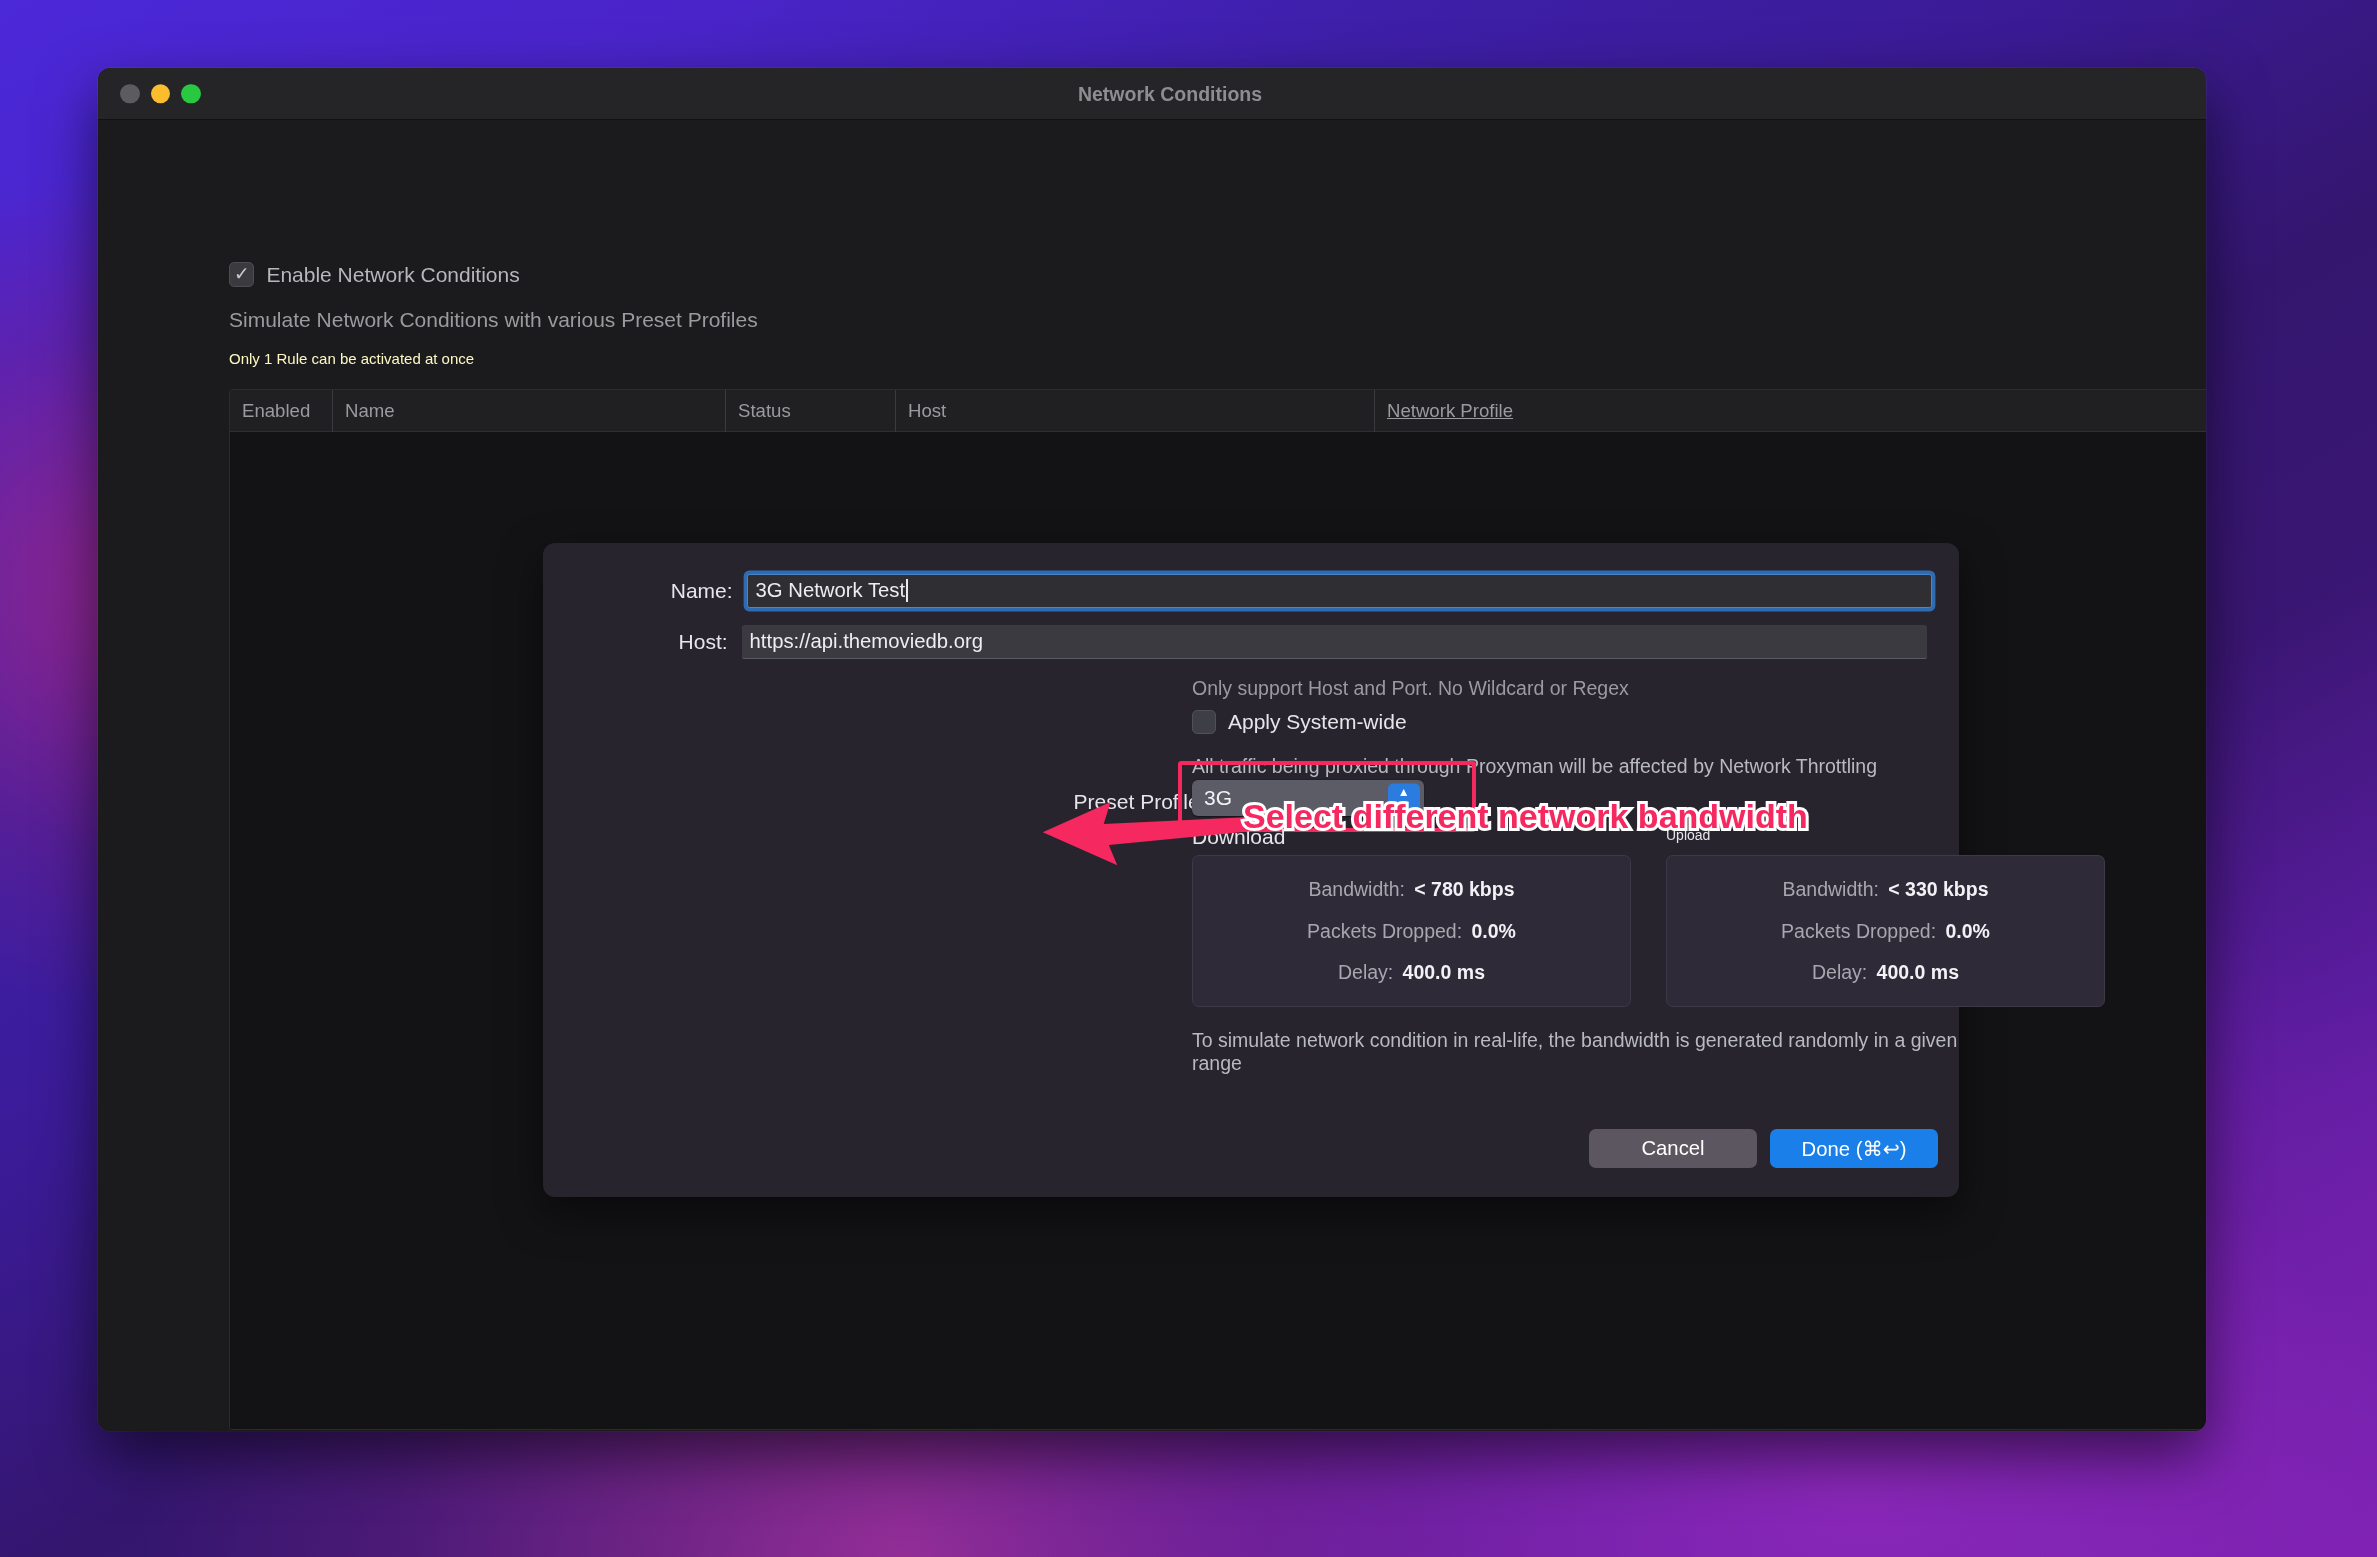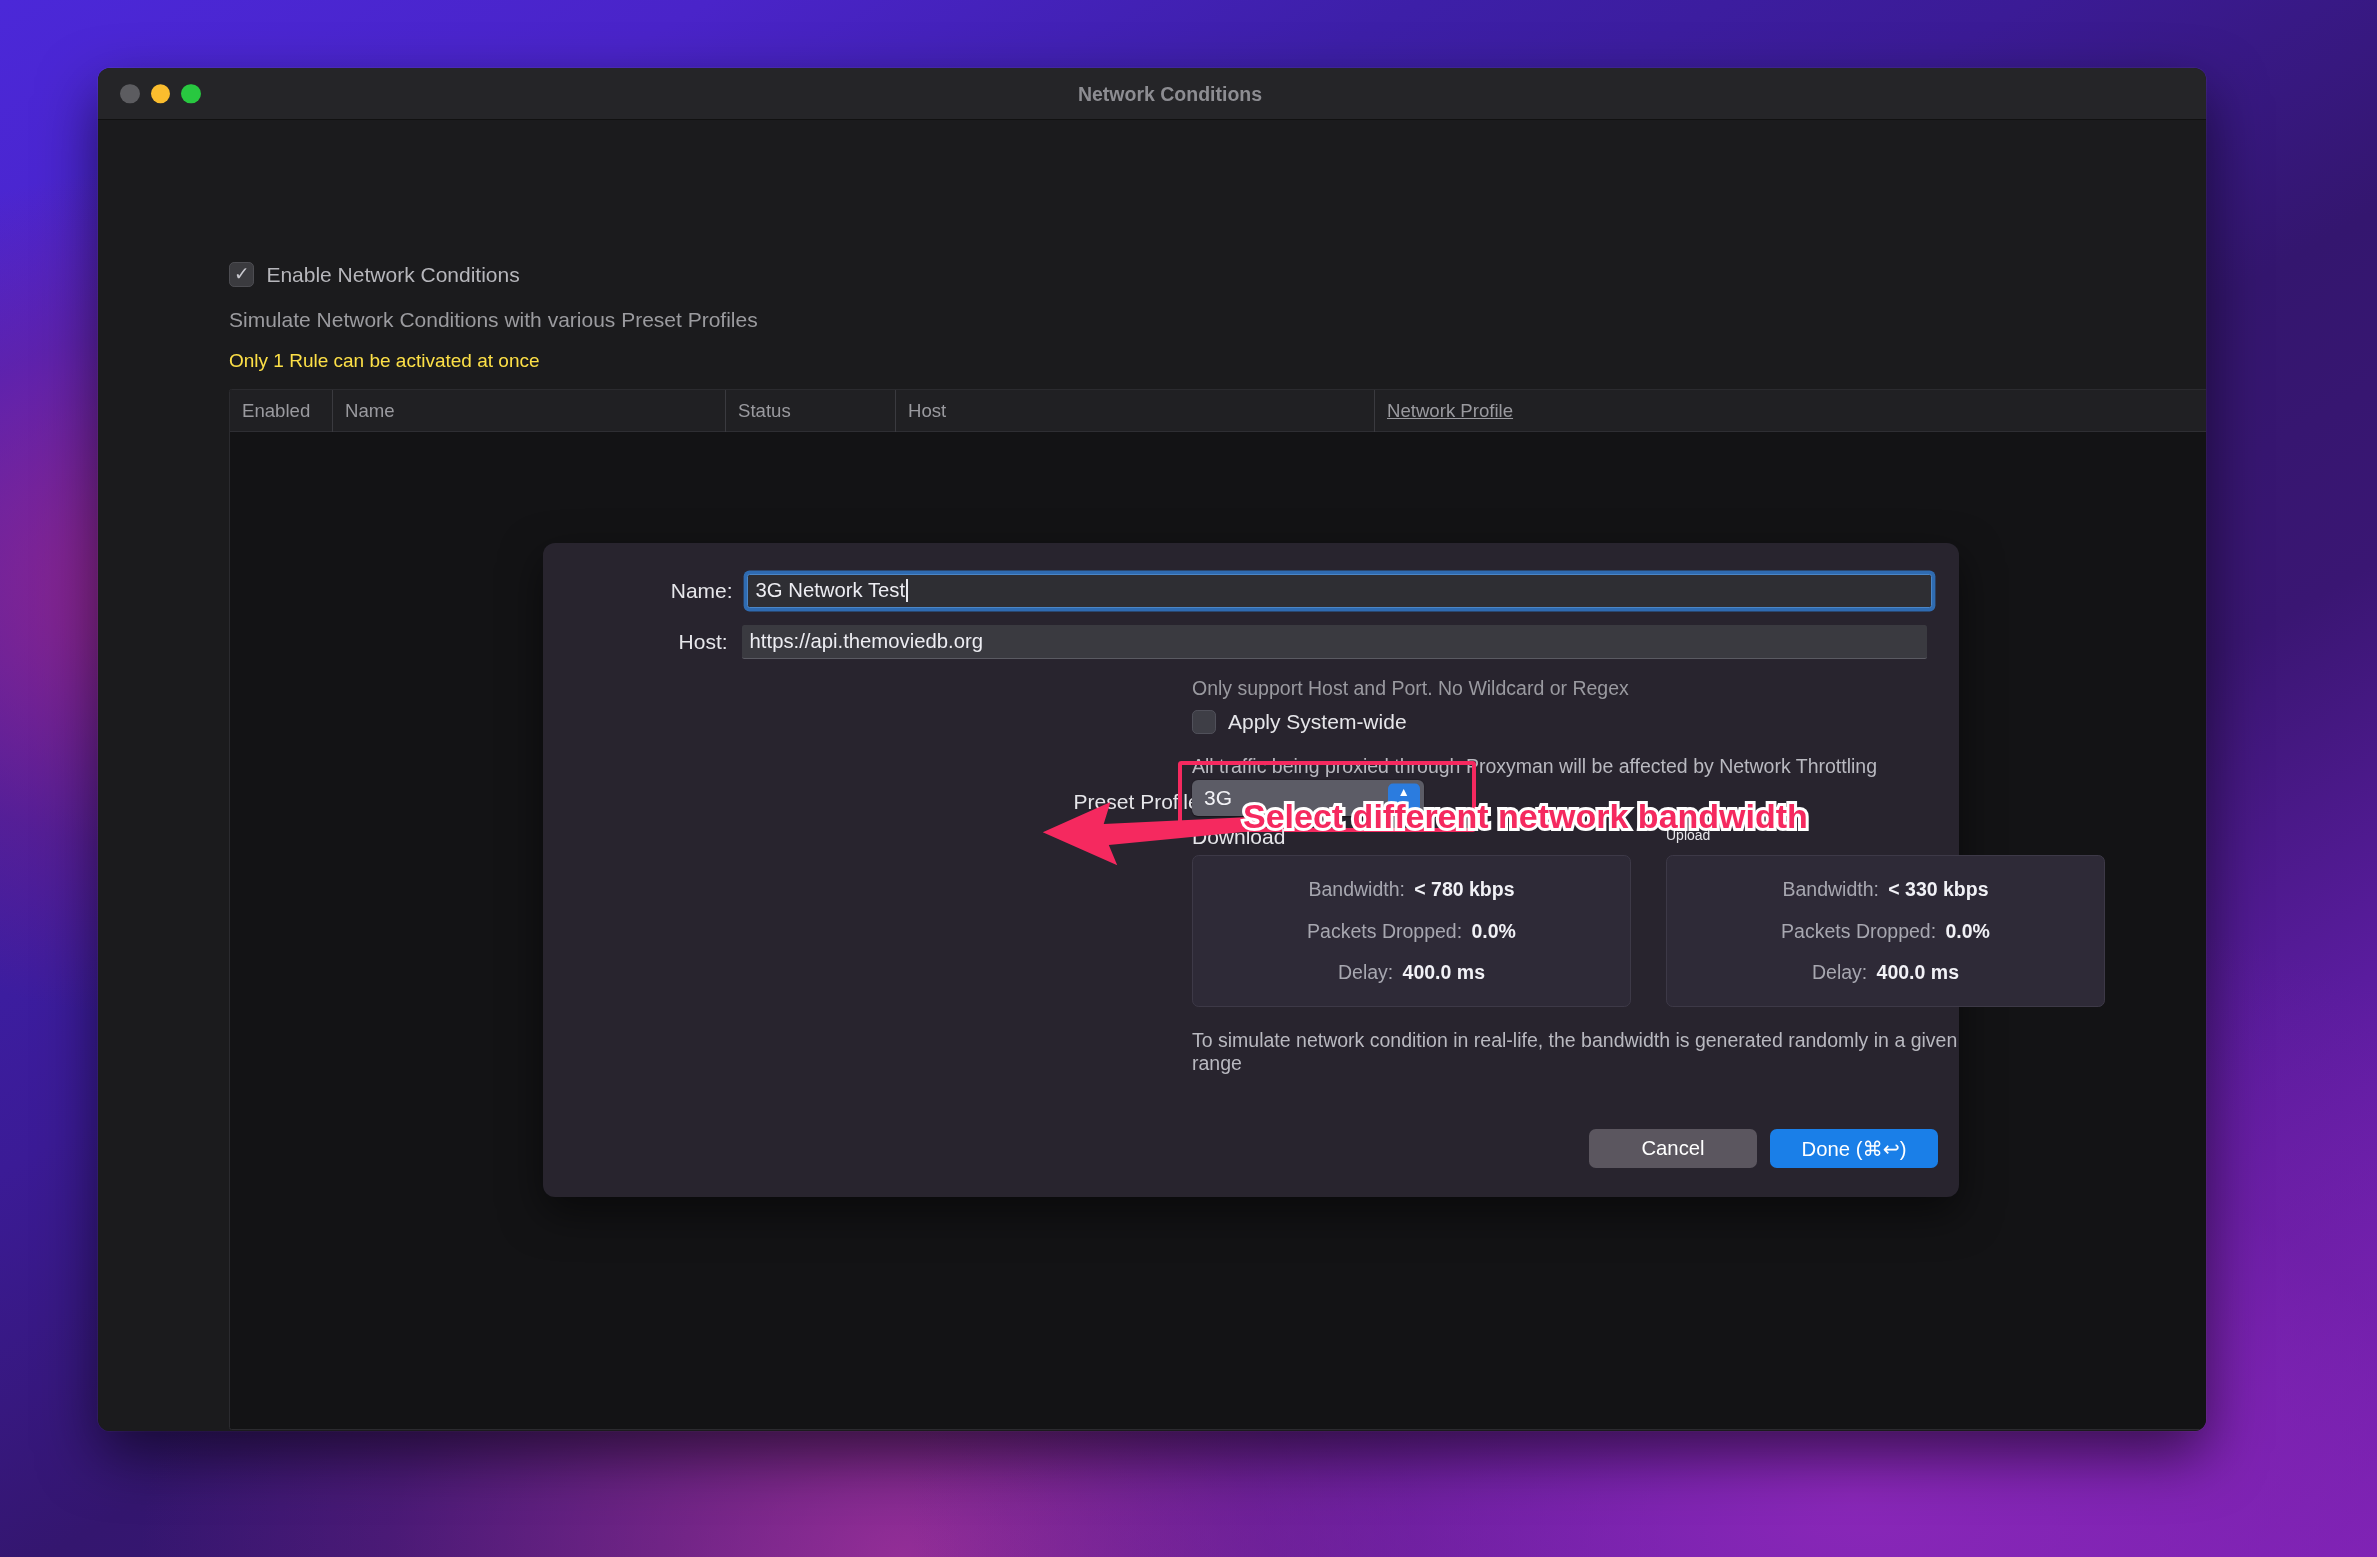--- a/index.html
+++ b/index.html
@@ -55,21 +55,21 @@
     width: 25.4px; height: 25.4px; border-radius: 5.1px;
     background: #3b3b3f;
     border: 0.8px solid #4d4d52;
     display: flex; align-items: center; justify-content: center;
     color: #c9c9cf; font-size: 18.6px; line-height: 1;
   }
   .cbox.empty { background: #3a3a42; color: transparent; }
   .chk-label { font-size: 21px; color: #b6b6bb; }
 
   #subtitle { position: absolute; left: 131px; top: 188px; font-size: 21px; color: #9b9b9f; }
-  #warning  { position: absolute; left: 131px; top: 230px; font-size: 19px; color: #fde047; }
+  #warning  { position: absolute; left: 131px; top: 230px; font-size: 15px; color: #fef9c3; }
 
   
   #table {
     position: absolute; left: 131px; top: 269px;
     width: 2040px; height: 1041px;
     background: #131315;
     border: 0.8px solid #2b2b2f;
     border-radius: 2.5px;
   }
   #thead {

